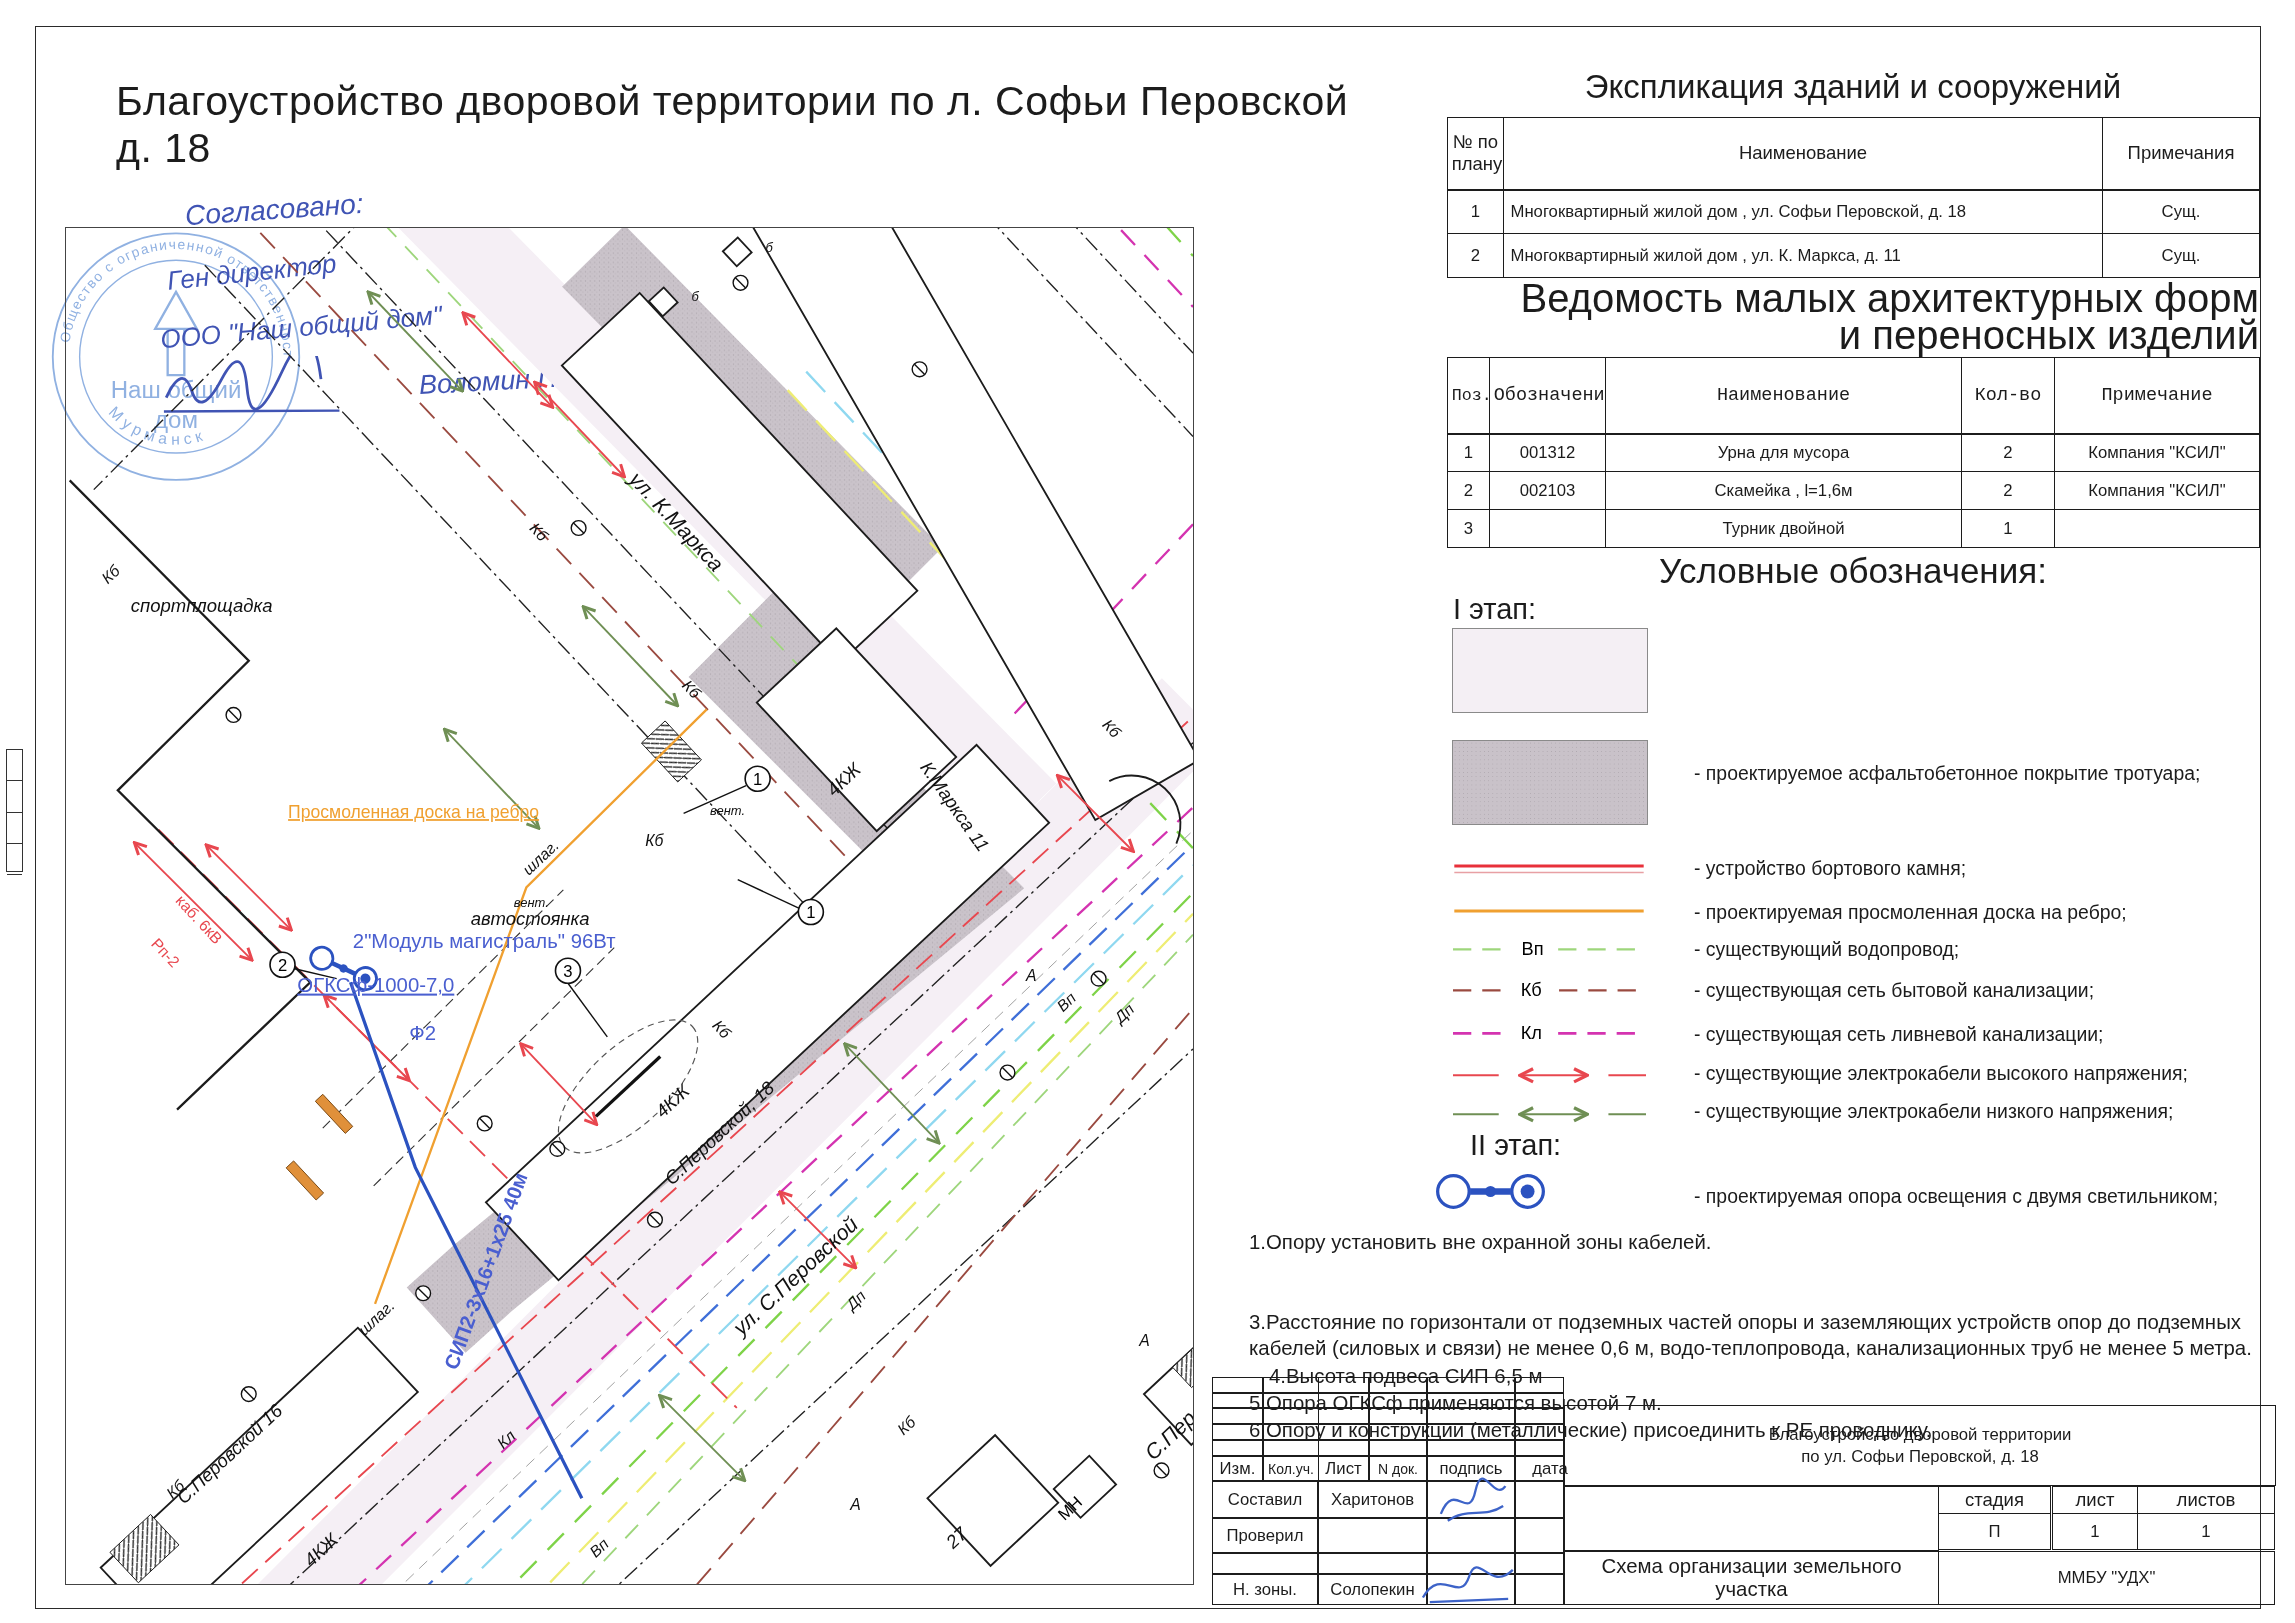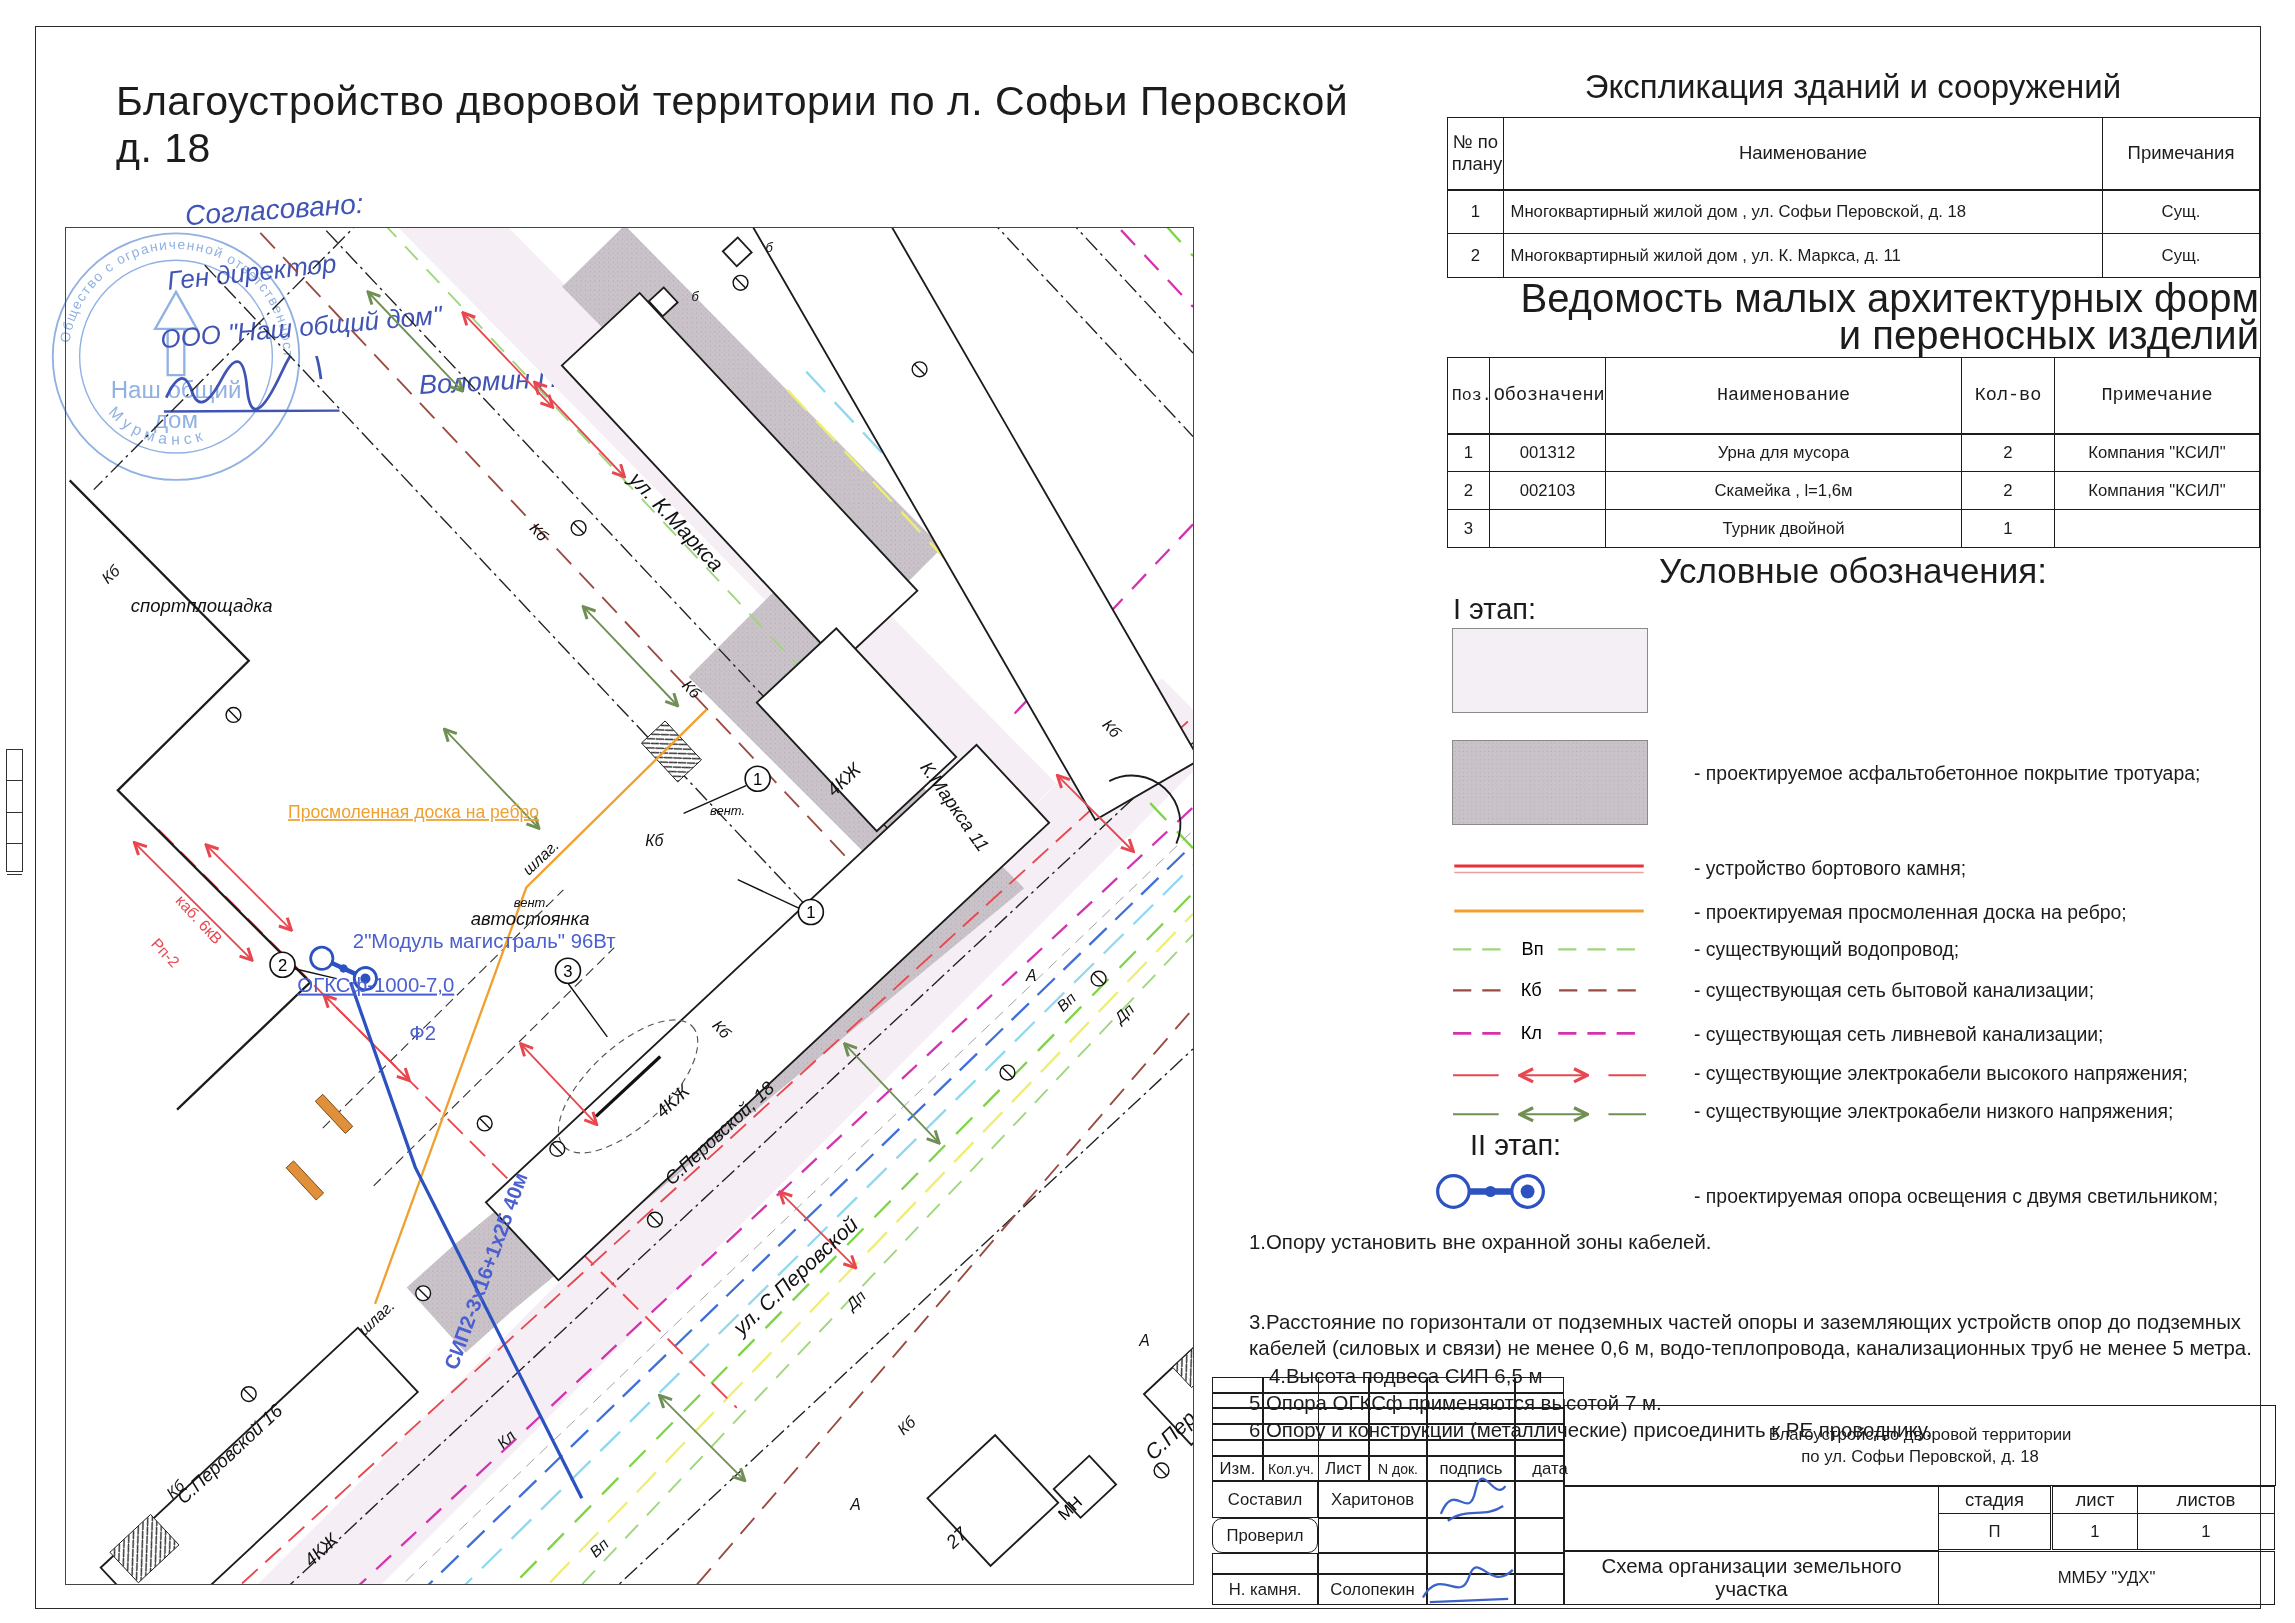--- a/index.html
+++ b/index.html
@@ -509,31 +509,31 @@
     <div class="cell" style="left:106px;top:79px;width:51px;height:25.4px;">Лист</div>
     <div class="cell" style="left:157px;top:79px;width:58px;height:25.4px;font-size:14px;">N док.</div>
     <div class="cell" style="left:215px;top:79px;width:88px;height:25.4px;">подпись</div>
     <div class="cell" style="left:303px;top:79px;width:49px;height:25.4px;padding-left:21px;">дата</div>
 
     <div class="cell" style="left:0;top:104px;width:106px;height:37px;">Составил</div>
     <div class="cell" style="left:106px;top:104px;width:109px;height:37px;">Харитонов</div>
     <div class="cell" style="left:215px;top:104px;width:88px;height:37px;"></div>
     <div class="cell" style="left:303px;top:104px;width:49px;height:37px;"></div>
 
-    <div class="cell" style="left:0;top:141px;width:106px;height:35px;border-radius:10px;">Проверил</div>
+    <div class="cell" style="left:0;top:141px;width:106px;height:35px;">Проверил</div>
     <div class="cell" style="left:106px;top:141px;width:109px;height:35px;"></div>
     <div class="cell" style="left:215px;top:141px;width:88px;height:35px;"></div>
     <div class="cell" style="left:303px;top:141px;width:49px;height:35px;"></div>
 
     <div class="cell" style="left:0;top:176px;width:106px;height:21px;"></div>
     <div class="cell" style="left:106px;top:176px;width:109px;height:21px;"></div>
     <div class="cell" style="left:215px;top:176px;width:88px;height:21px;"></div>
     <div class="cell" style="left:303px;top:176px;width:49px;height:21px;"></div>
 
-    <div class="cell" style="left:0;top:197px;width:106px;height:31px;">Н. камня.</div>
+    <div class="cell" style="left:0;top:197px;width:106px;height:31px;">Н. зоны.</div>
     <div class="cell" style="left:106px;top:197px;width:109px;height:31px;">Солопекин</div>
     <div class="cell" style="left:215px;top:197px;width:88px;height:31px;"></div>
     <div class="cell" style="left:303px;top:197px;width:49px;height:31px;"></div>
 
     <svg class="sig" style="left:217px;top:93px;" width="86" height="60" viewBox="0 0 185 130">
       <path d="M 25,95 C 55,20 85,115 100,45 S 140,70 165,35 M 40,110 C 80,80 120,105 160,78" stroke="#3d63c8" stroke-width="5" fill="none"></path>
     </svg>
     <svg class="sig" style="left:204px;top:181px;" width="106" height="56" viewBox="0 0 230 120">
       <path d="M 15,85 C 55,15 95,100 115,40 S 160,75 210,25 M 30,95 L 200,88" stroke="#3d63c8" stroke-width="5" fill="none"></path>
     </svg>

